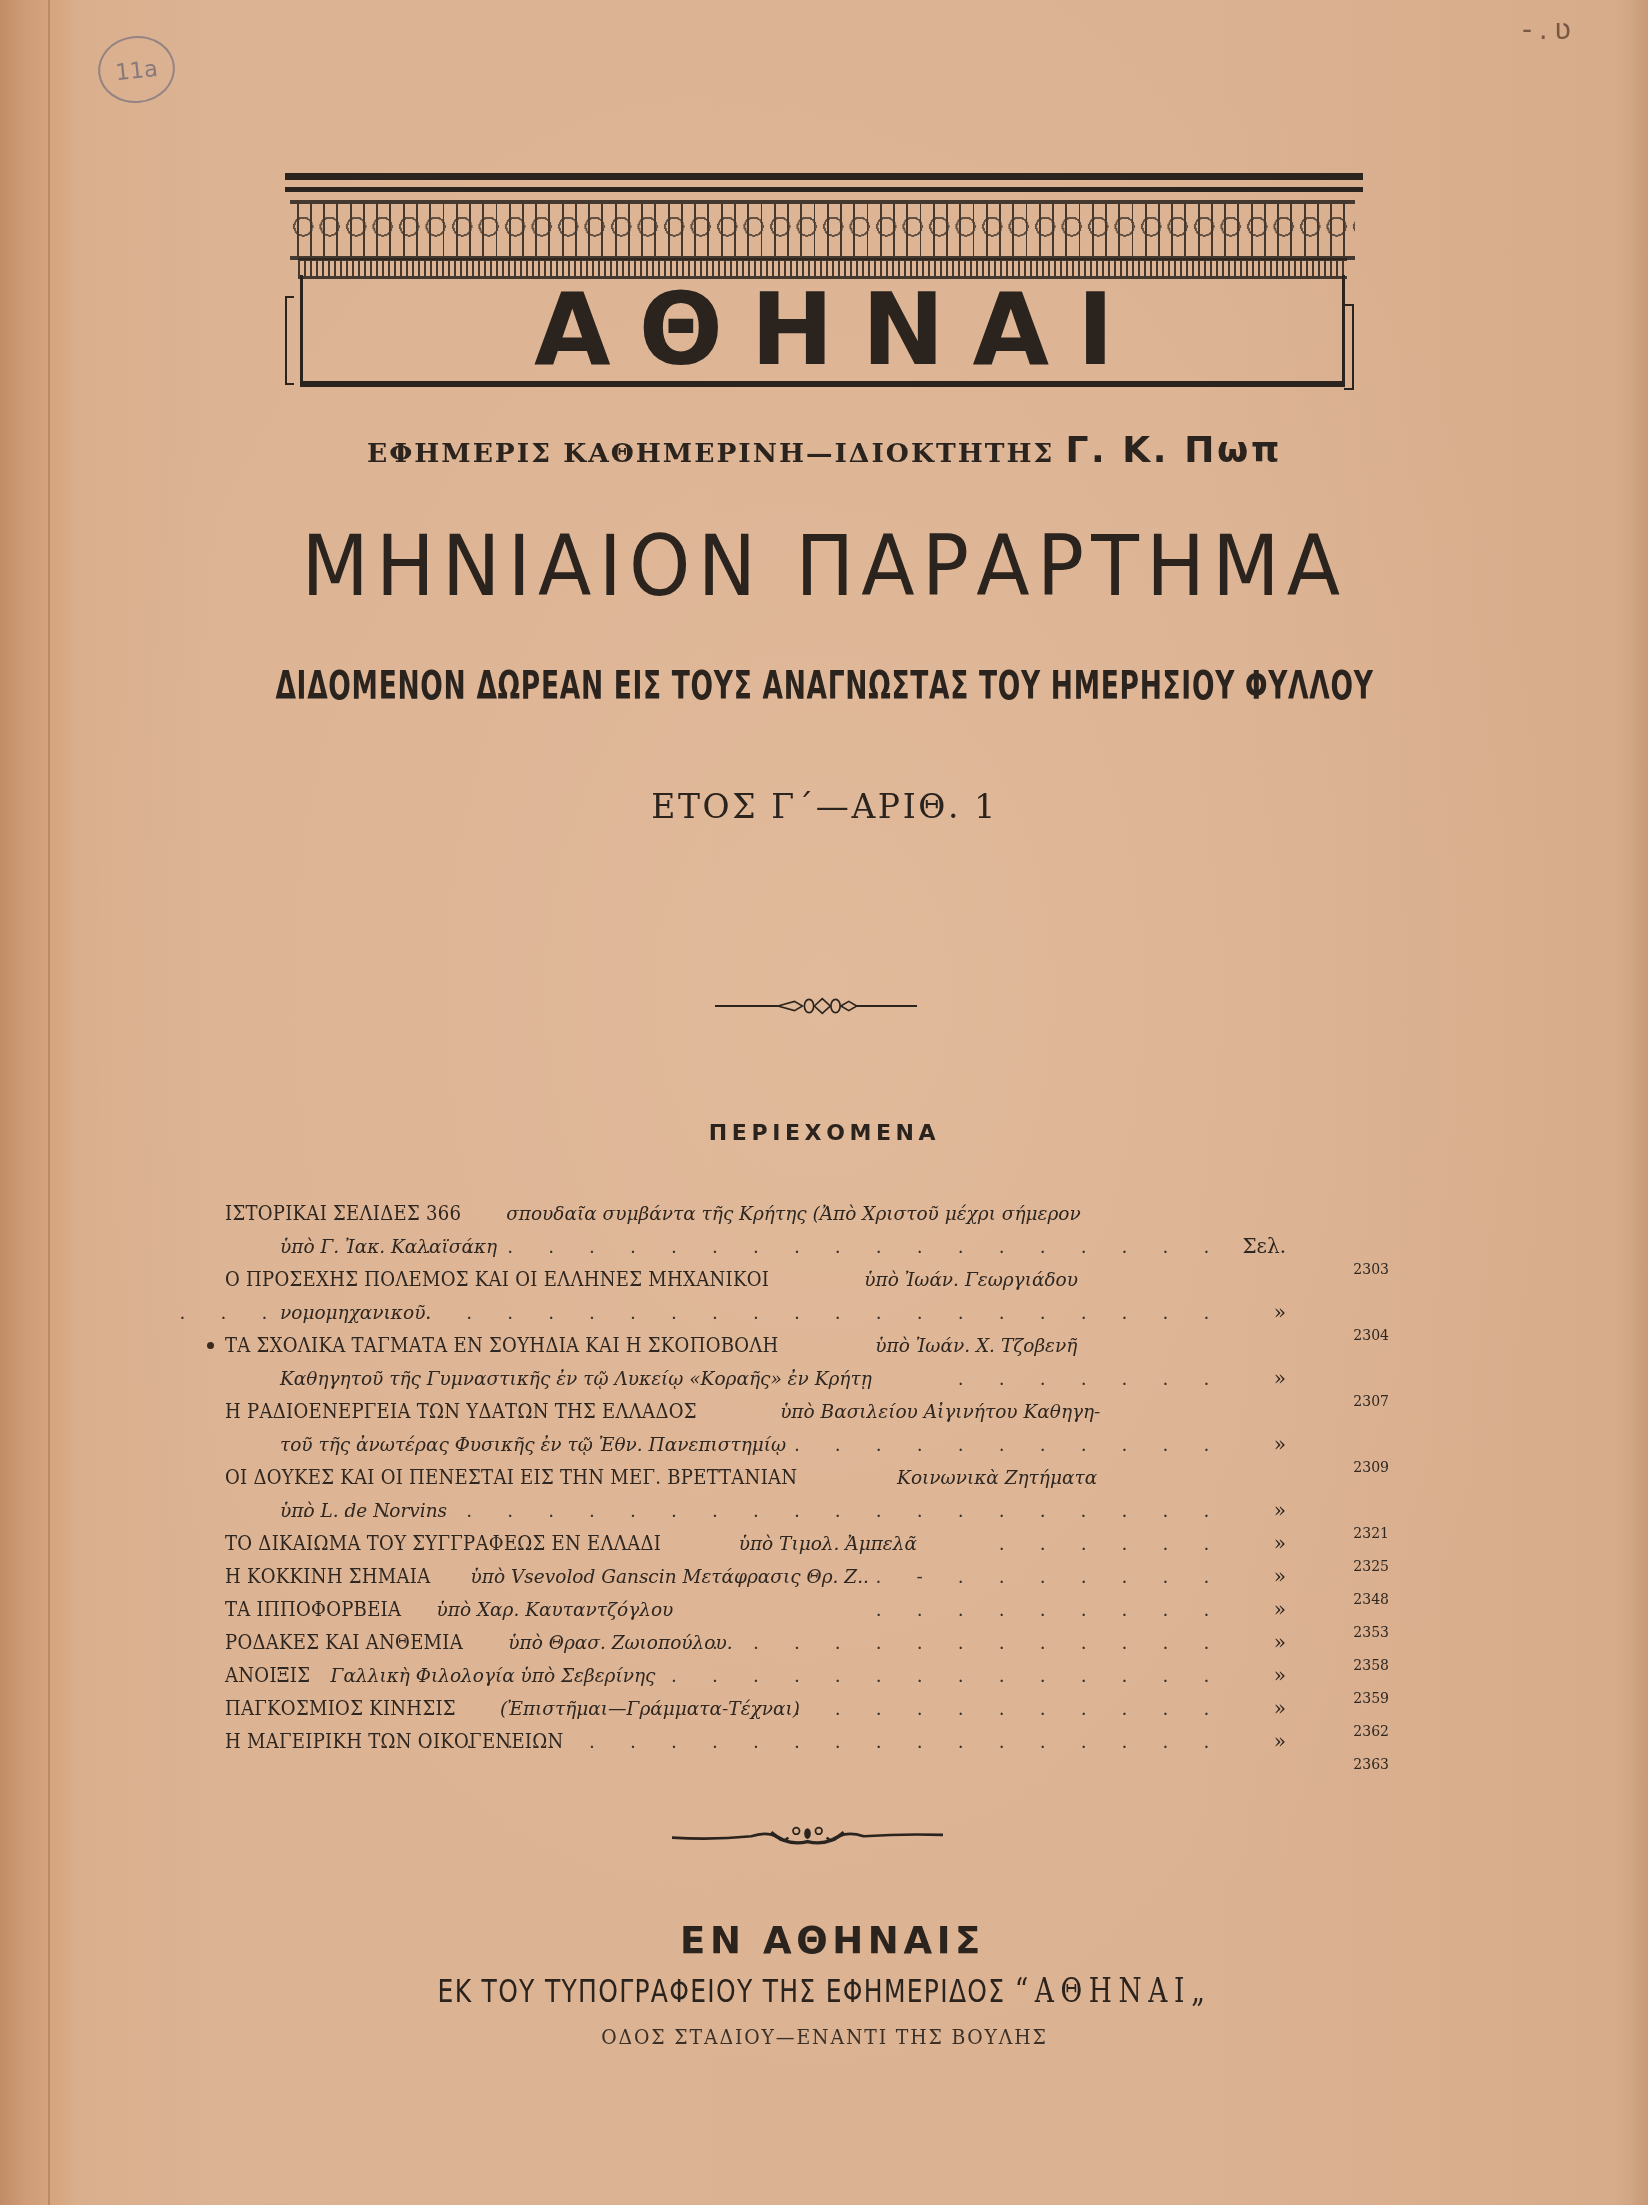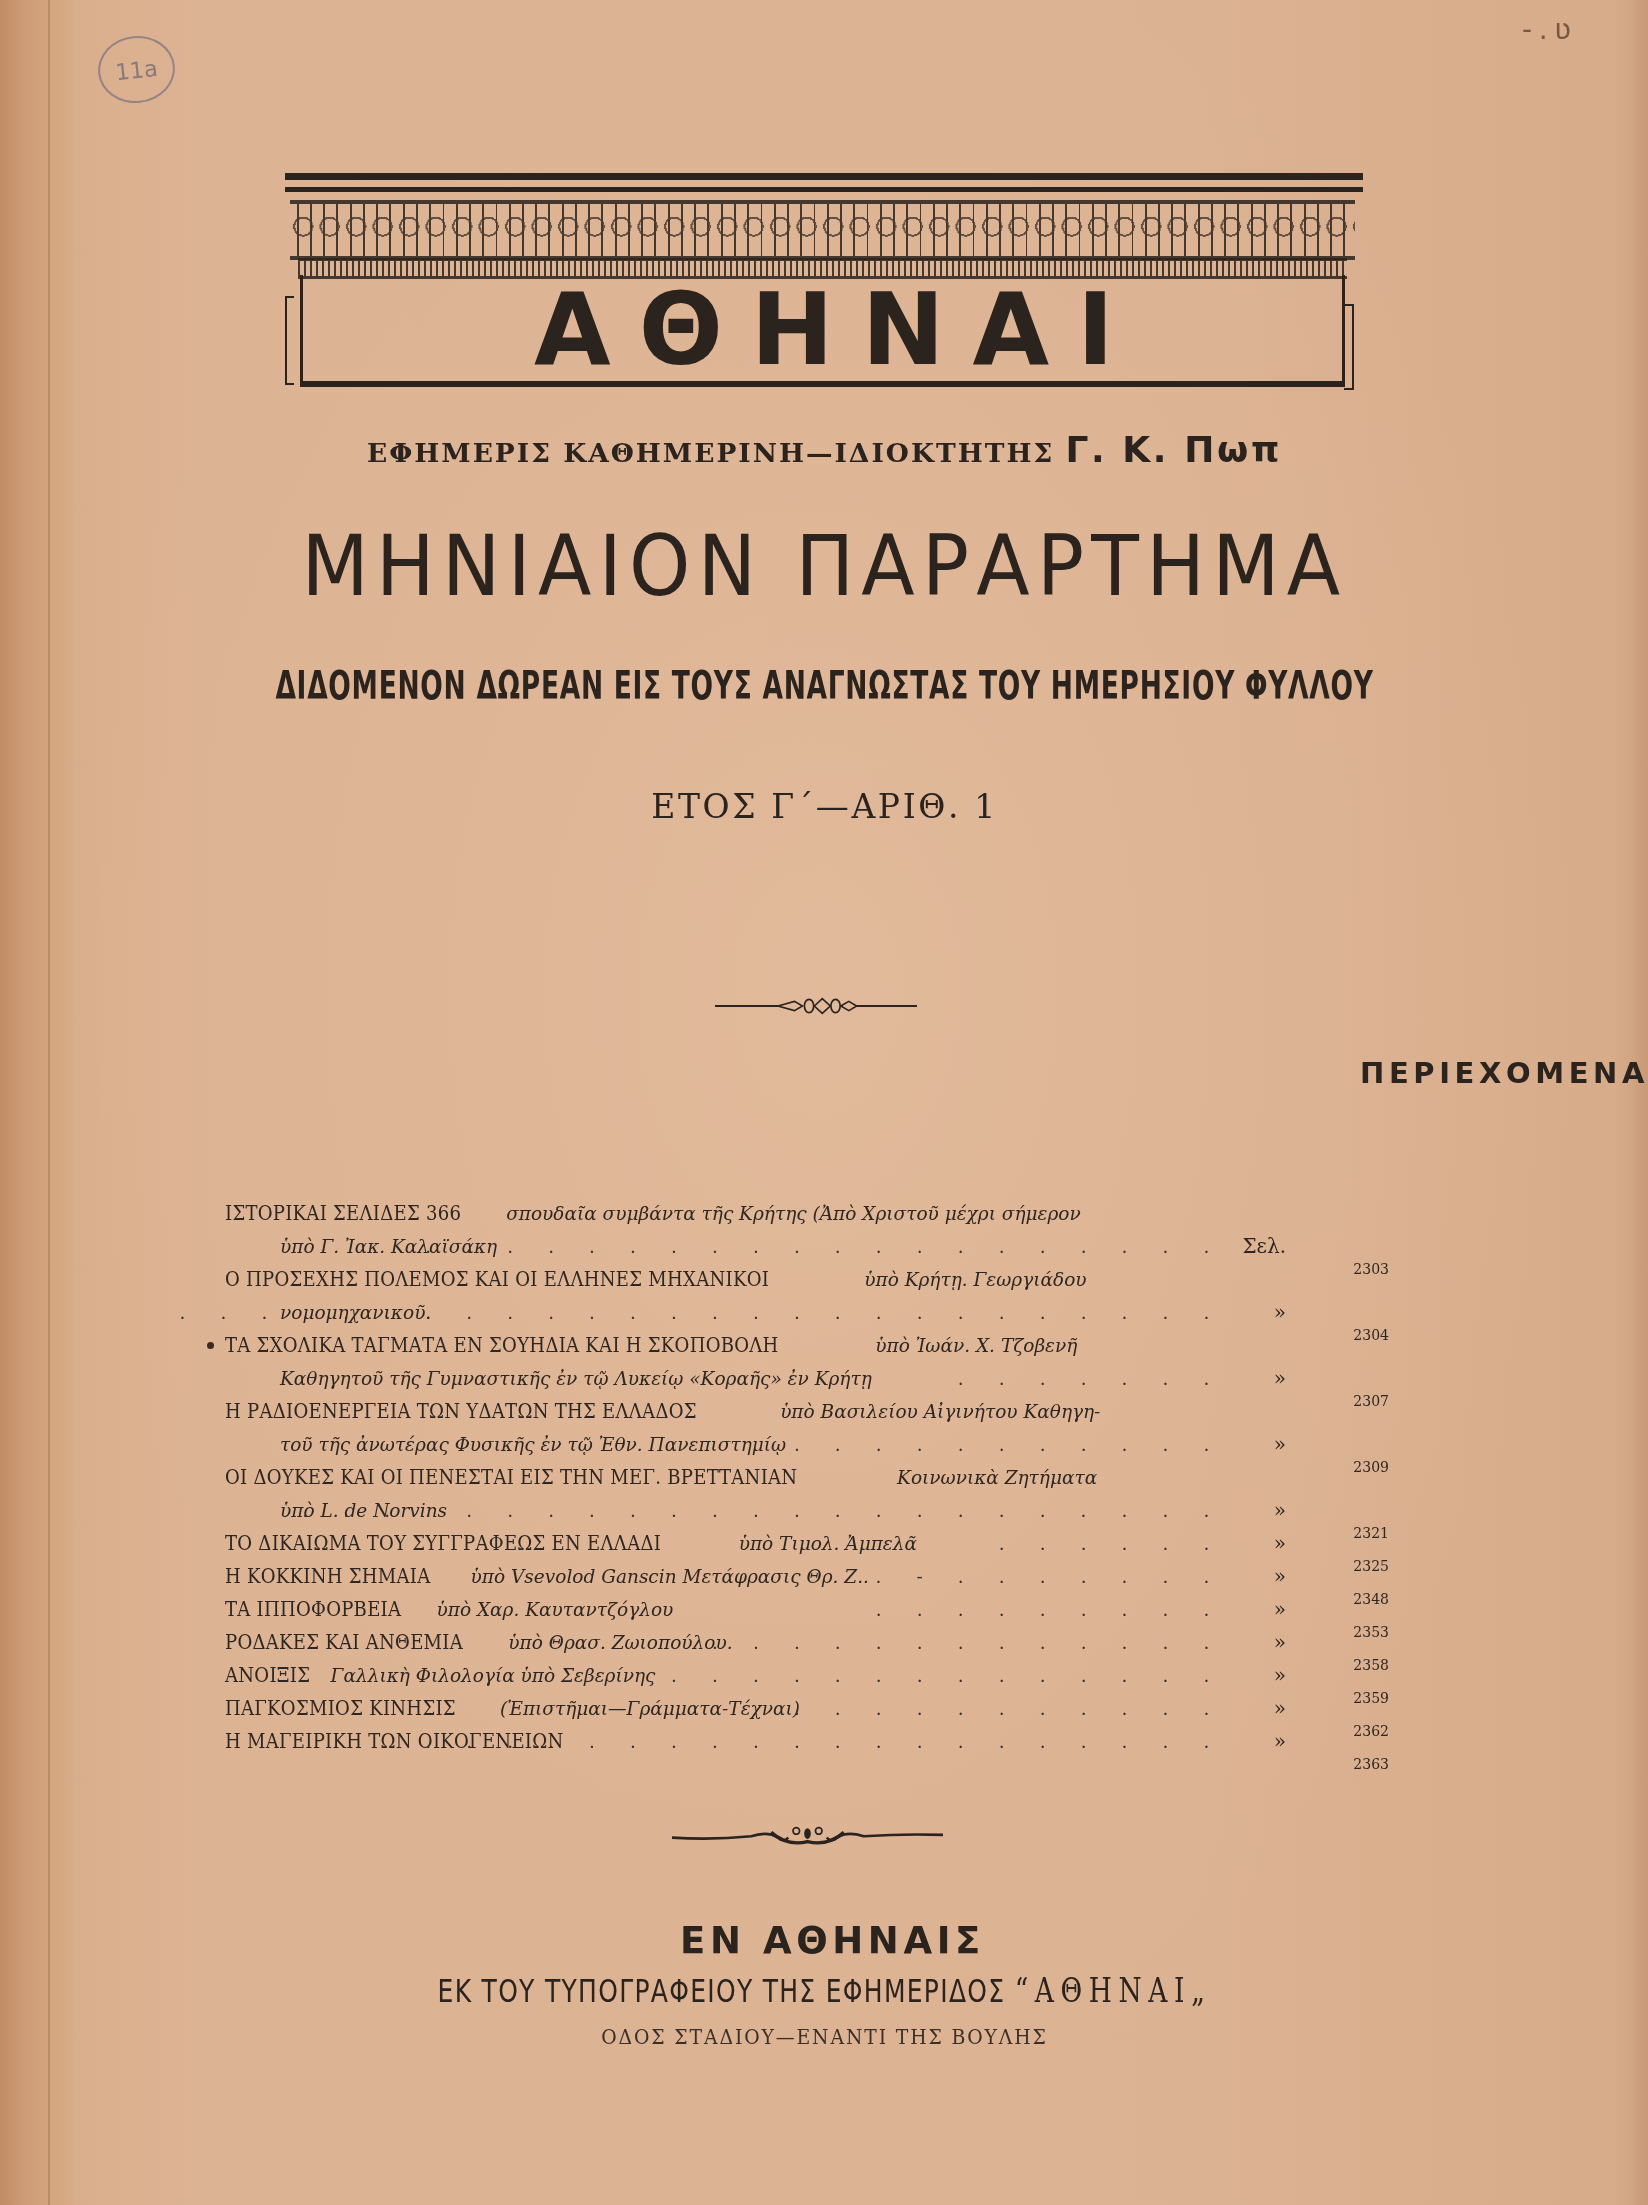--- a/index.html
+++ b/index.html
@@ -171,27 +171,26 @@
       font-family: "DejaVu Sans", sans-serif;
       font-weight: bold;
       font-size: 34px;
       letter-spacing: 4px;
       color: #2b231d;
     }
     .divider-ornament-1 {
       left: 715px; top: 996px; width: 202px; height: 20px;
     }
     .contents-heading {
-      left: 0; width: 1649px; top: 1056px;
-      font-family: "DejaVu Sans", sans-serif;
-      font-weight: bold;
-      font-size: 29px;
+      left: 0; width: 1649px; top: 1120px;
+      font-family: "DejaVu Sans", sans-serif;
+      font-weight: bold;
+      font-size: 22px;
       letter-spacing: 4.6px;
       color: #2b231d;
-      text-align: right;
     }
 
     
     .toc {
       left: 225px; top: 1197px;
       width: 1164px;
     }
     .toc-entry {
       position: relative;
     }
@@ -345,21 +344,21 @@
         <span class="lower">ὑπὸ Γ. Ἰακ. Καλαϊσάκη</span>
         <span class="leader">. . . . . . . . . . . . . . . . . . . .</span>
         <span class="page-prefix">Σελ.</span>
         <span class="page-num">2303</span>
       </div>
     </div>
 
     <div class="toc-entry">
       <div class="toc-line">
         <span class="caps">Ο ΠΡΟΣΕΧΗΣ ΠΟΛΕΜΟΣ ΚΑΙ ΟΙ ΕΛΛΗΝΕΣ ΜΗΧΑΝΙΚΟΙ</span>
-        <span class="lower">ὑπὸ Κρήτῃ. Γεωργιάδου</span>
+        <span class="lower">ὑπὸ Ἰωάν. Γεωργιάδου</span>
       </div>
       <div class="toc-line cont">
         <span class="lower">νομομηχανικοῦ.</span>
         <span class="leader">. . . . . . . . . . . . . . . . . . . . . . . . . .</span>
         <span class="page-prefix">»</span>
         <span class="page-num">2304</span>
       </div>
     </div>
 
     <div class="toc-entry">

